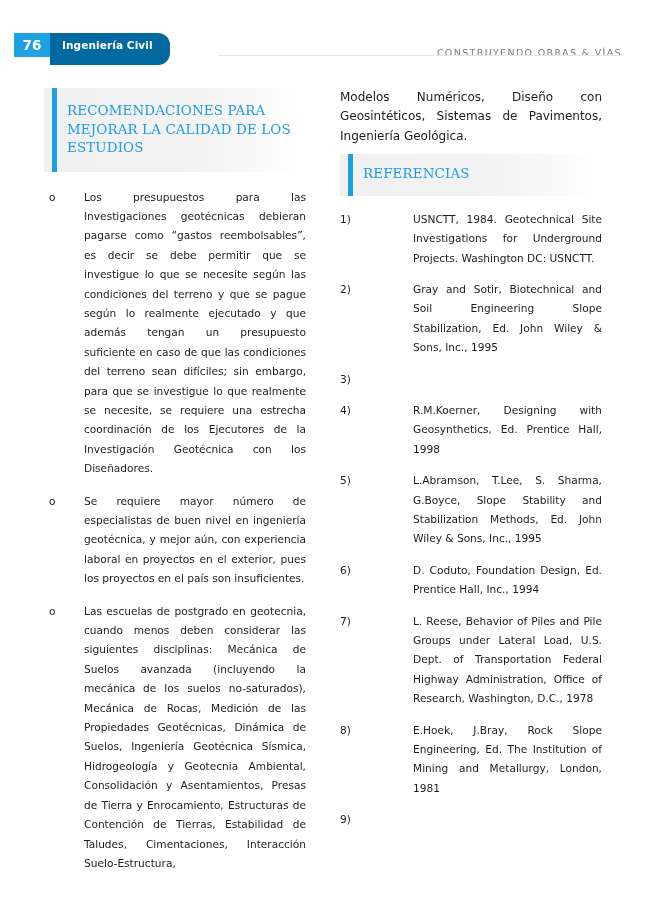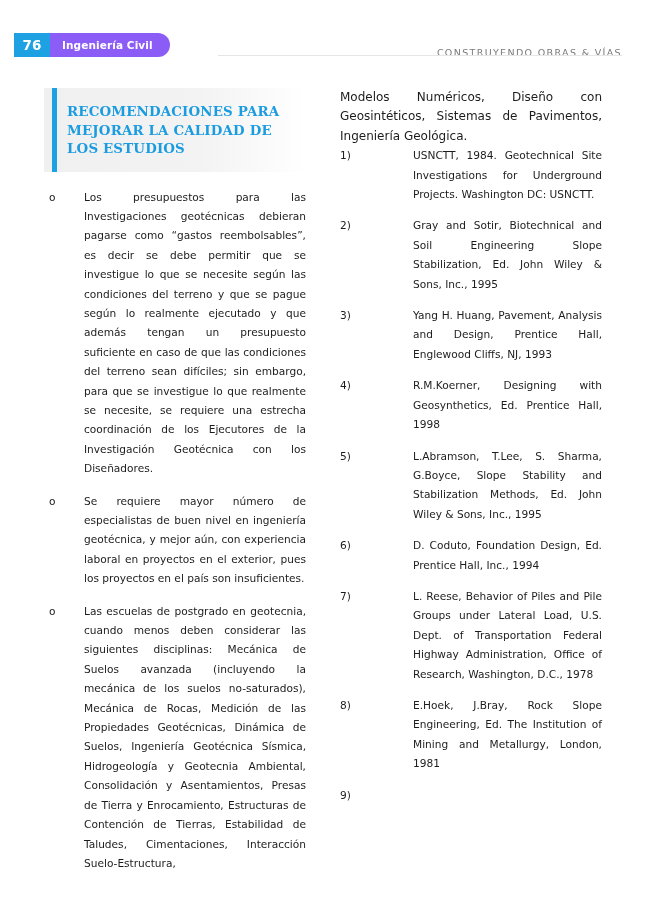--- a/index.html
+++ b/index.html
@@ -41,23 +41,23 @@
     font-size: 13.5px;
     line-height: 24px;
     text-align: center;
     letter-spacing: 0.2px;
   }
 
   .header-tab {
     position: absolute;
     left: 50px;
     top: 0;
-    height: 24px;
+    height: 32px;
     padding: 0 17px 0 12px;
-    background: #8b5cf6;
+    background: #0369a1;
     color: #ffffff;
     font-family: "DejaVu Sans", sans-serif;
     font-weight: bold;
     font-size: 10.5px;
     line-height: 24px;
     letter-spacing: 0.1px;
     border-top-right-radius: 12px;
     border-bottom-right-radius: 12px;
     white-space: nowrap;
   }
@@ -104,21 +104,21 @@
     position: absolute;
     left: 8px;
     top: 0;
     bottom: 0;
     width: 5px;
     background: #1da1e2;
   }
   .section-title .ttl {
     color: #1b9ce0;
     font-family: "DejaVu Serif", serif;
-    font-weight: bold;
+    font-weight: normal;
     font-size: 13.4px;
     line-height: 18.5px;
     letter-spacing: 0.15px;
   }
 
   .section-title.compact {
     padding: 11px 10px 12px 23px;
     margin-top: 8px;
     margin-bottom: 14px;
   }
@@ -221,33 +221,36 @@
         <span class="bullet-text">Las escuelas de postgrado en geotecnia, cuando menos deben considerar las siguientes disciplinas: Mecánica de Suelos avanzada (incluyendo la mecánica de los suelos no-saturados), Mecánica de Rocas, Medición de las Propiedades Geotécnicas, Dinámica de Suelos, Ingeniería Geotécnica Sísmica, Hidrogeología y Geotecnia Ambiental, Consolidación y Asentamientos, Presas de Tierra y Enrocamiento, Estructuras de Contención de Tierras, Estabilidad de Taludes, Cimentaciones, Interacción Suelo-Estructura,</span>
       </li>
     </ul>
 
   </div>
 
   <div class="col col-right">
 
     <div class="para">Modelos Numéricos, Diseño con Geosintéticos, Sistemas de Pavimentos, Ingeniería Geológica.</div>
 
+    <div class="section-title compact">
+      <span class="bar"></span>
+      <div class="ttl">REFERENCIAS</div>
+    </div>
 
     <ol class="ref-list">
       <li class="ref-item">
         <span class="ref-num">1)</span>
         <span class="ref-text">USNCTT, 1984. Geotechnical Site Investigations for Underground Projects. Washington DC: USNCTT.</span>
       </li>
       <li class="ref-item">
         <span class="ref-num">2)</span>
         <span class="ref-text">Gray and Sotir, Biotechnical and Soil Engineering Slope Stabilization, Ed. John Wiley &amp; Sons, Inc., 1995</span>
       </li>
       <li class="ref-item">
         <span class="ref-num">3)</span>
-        <span class="ref-text">Yang H. Huang, Pavement, Analysis and Design, Prentice Hall, Englewood Cliffs, NJ, 1993</span>
       </li>
       <li class="ref-item">
         <span class="ref-num">4)</span>
         <span class="ref-text">R.M.Koerner, Designing with Geosynthetics, Ed. Prentice Hall, 1998</span>
       </li>
       <li class="ref-item">
         <span class="ref-num">5)</span>
         <span class="ref-text">L.Abramson, T.Lee, S. Sharma, G.Boyce, Slope Stability and Stabilization Methods, Ed. John Wiley &amp; Sons, Inc., 1995</span>
       </li>
       <li class="ref-item">

